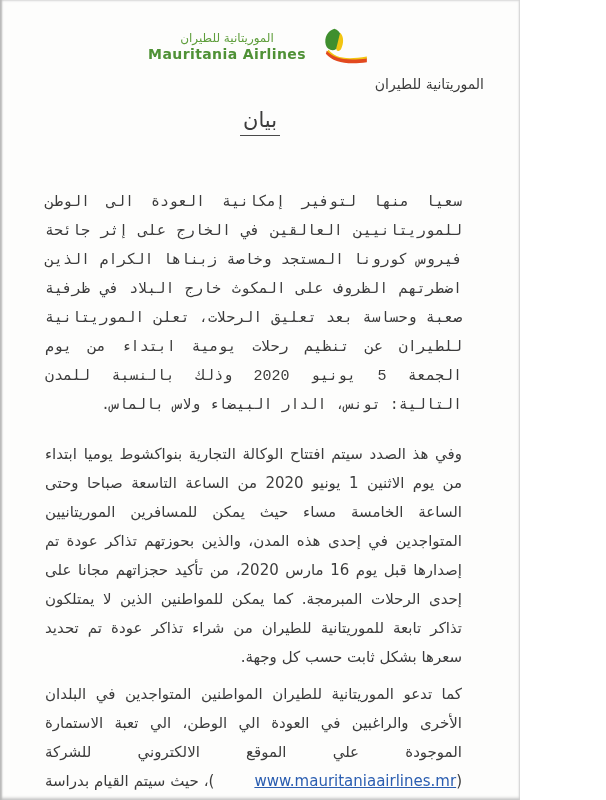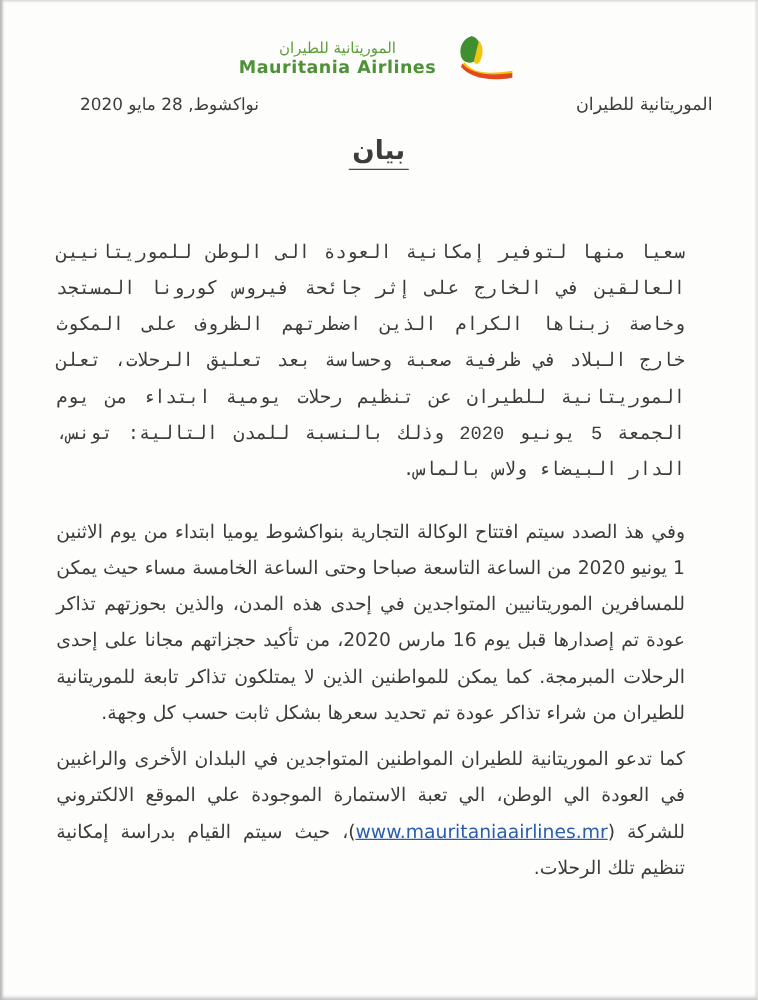--- a/index.html
+++ b/index.html
@@ -1,18 +1,18 @@
 <!DOCTYPE html>
 <html lang="ar"><head>
 <meta charset="utf-8">
 <style>
   html,body{margin:0;padding:0;background:#ffffff;}
   .page{
     position:relative;
-    width:606px;height:800px;
+    width:520px;height:800px;
     background:#fdfdfc;
     overflow:hidden;
     font-family:"DejaVu Sans","Liberation Sans",sans-serif;
     color:#3c3c3c;
     box-shadow:
       inset 3px 0 2px -1px #b8b8b8,
       inset 0 2px 2px -1px #d9d9d9,
       inset -2px 0 2px -1px #cfcfcf,
       inset 0 -4px 3px -2px #c6c6c6;
   }
@@ -31,38 +31,39 @@
     font-size:14px;direction:rtl;
   }
   .dateline{
     position:absolute;top:76px;left:64px;
     font-size:13.5px;direction:ltr;
   }
   
   .title-wrap{position:absolute;top:108px;left:0;right:0;text-align:center;}
   .statement-title{
     display:inline-block;
-    font-size:21px;font-weight:bold;
+    font-size:21px;font-weight:normal;
     padding:0 3px 3px 3px;
     border-bottom:1.6px solid #4a4a4a;
   }
   
   .body{
     position:absolute;top:188px;left:45px;right:58px;
     direction:rtl;text-align:justify;
     font-size:15px;line-height:29px;
   }
   .body p{margin:0;}
   .p1{margin-bottom:20px !important;font-family:Liberation Mono, monospace;}
   .p2{margin-bottom:8px !important;}
   .p3{margin-bottom:33px !important;}
   .p4{margin-bottom:33px !important;}
   .website-link{
     color:#2a5db0;text-decoration:underline;direction:ltr;unicode-bidi:embed;
     cursor:pointer;
+    margin-left:40px;
   }
 </style>
 </head>
 <body>
 
 <div class="page">
 
   <div class="logo">
     <div class="logo-text">
       <span class="logo-ar" style="color:#5f9e3c">الموريتانية للطيران</span>
@@ -71,21 +72,20 @@
     <svg class="logo-bird" viewBox="0 0 60 44" aria-hidden="true">
       <path d="M21,3 C28,5 30,13 26,21 C23,27 14,27 12,20 C10,12 14,5 21,3 Z" fill="#3f8f2e"></path>
       <path d="M27,7 C31,11 31,18 28,24 C26,27 22.5,27 23,23 C24.5,18 25.5,12 27,7 Z" fill="#f2c511"></path>
       <path d="M15,25 C21,33 32,36 55,32 L55,34.5 C33,39 20,36 13,27 Z" fill="#f2c511"></path>
       <path d="M13,26 C20,34 33,37 55,34 L55,38 C34,41 20,38 12,29 Z" fill="#e2491f"></path>
     </svg>
   </div>
 
   <span class="company-name">الموريتانية للطيران</span>
 
-  <span class="dateline">نواكشوط, 28 مايو 2020</span>
 
   <div class="title-wrap">
     <span class="statement-title">بيان</span>
   </div>
 
   <div class="body">
     <p class="p1">سعيا منها لتوفير إمكانية العودة الى الوطن للموريتانيين العالقين في الخارج على إثر جائحة فيروس كورونا المستجد وخاصة زبناها الكرام الذين اضطرتهم الظروف على المكوث خارج البلاد في ظرفية صعبة وحساسة بعد تعليق الرحلات، تعلن الموريتانية للطيران عن تنظيم رحلات يومية ابتداء من يوم الجمعة 5 يونيو 2020 وذلك بالنسبة للمدن التالية: تونس، الدار البيضاء ولاس بالماس.</p>
     <p class="p2">وفي هذ الصدد سيتم افتتاح الوكالة التجارية بنواكشوط يوميا ابتداء من يوم الاثنين 1 يونيو 2020 من الساعة التاسعة صباحا وحتى الساعة الخامسة مساء حيث يمكن للمسافرين الموريتانيين المتواجدين في إحدى هذه المدن، والذين بحوزتهم تذاكر عودة تم إصدارها قبل يوم 16 مارس 2020، من تأكيد حجزاتهم مجانا على إحدى الرحلات المبرمجة. كما يمكن للمواطنين الذين لا يمتلكون تذاكر تابعة للموريتانية للطيران من شراء تذاكر عودة تم تحديد سعرها بشكل ثابت حسب كل وجهة.</p>
     <p class="p4"><span>كما تدعو الموريتانية للطيران المواطنين المتواجدين في البلدان الأخرى والراغبين في العودة الي الوطن، الي تعبة الاستمارة الموجودة علي الموقع الالكتروني للشركة (</span><a class="website-link" href="#">www.mauritaniaairlines.mr</a><span>)، حيث سيتم القيام بدراسة إمكانية تنظيم تلك الرحلات.</span></p>
 

